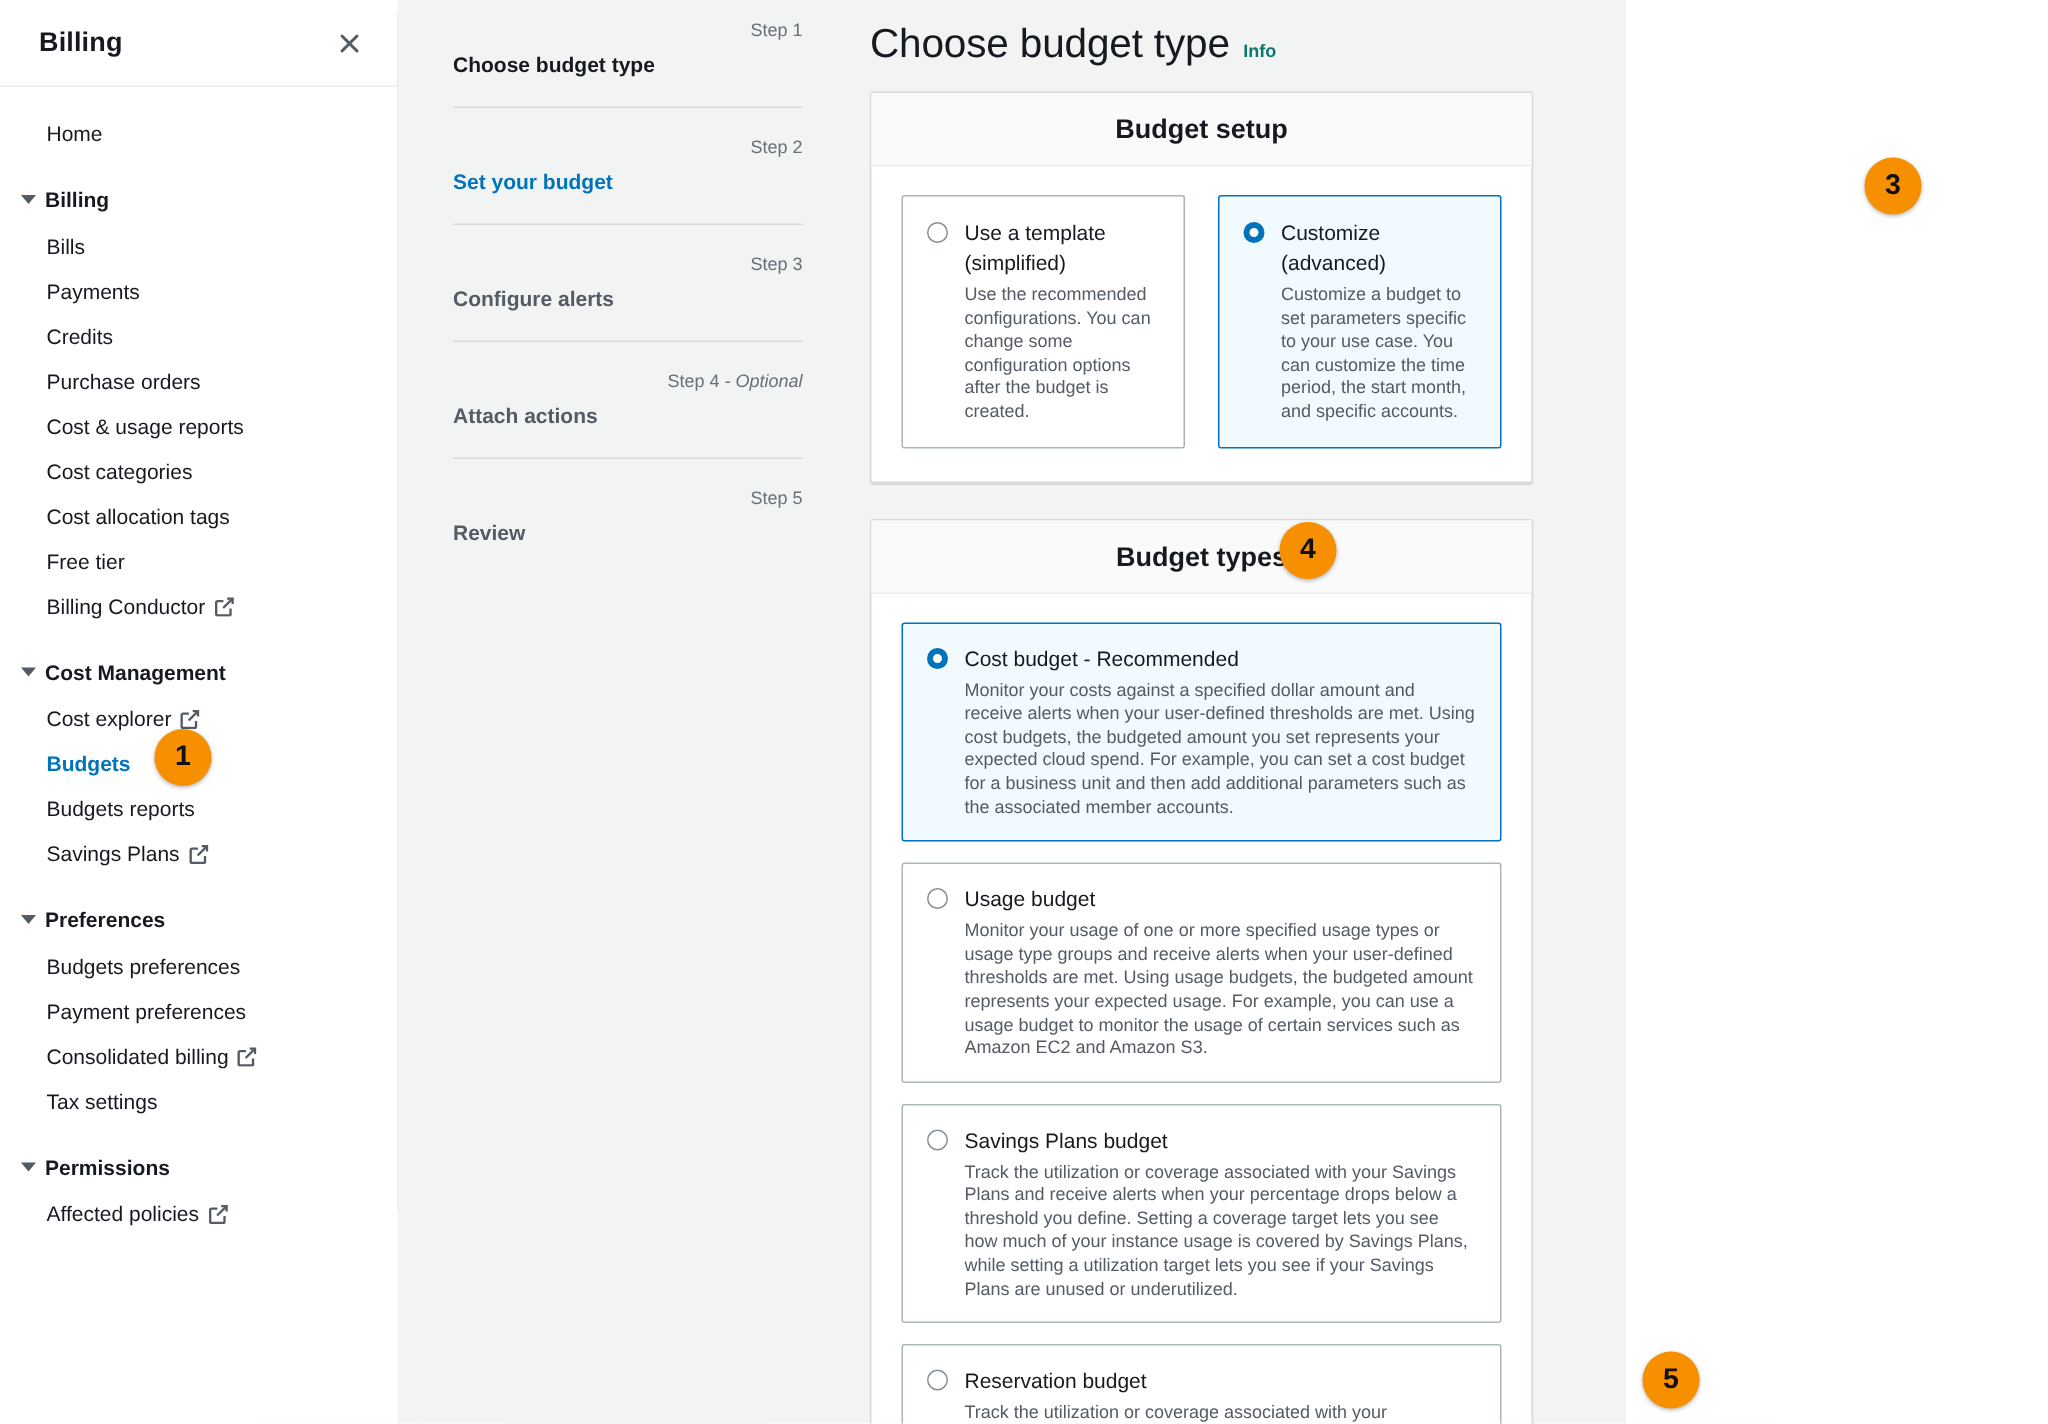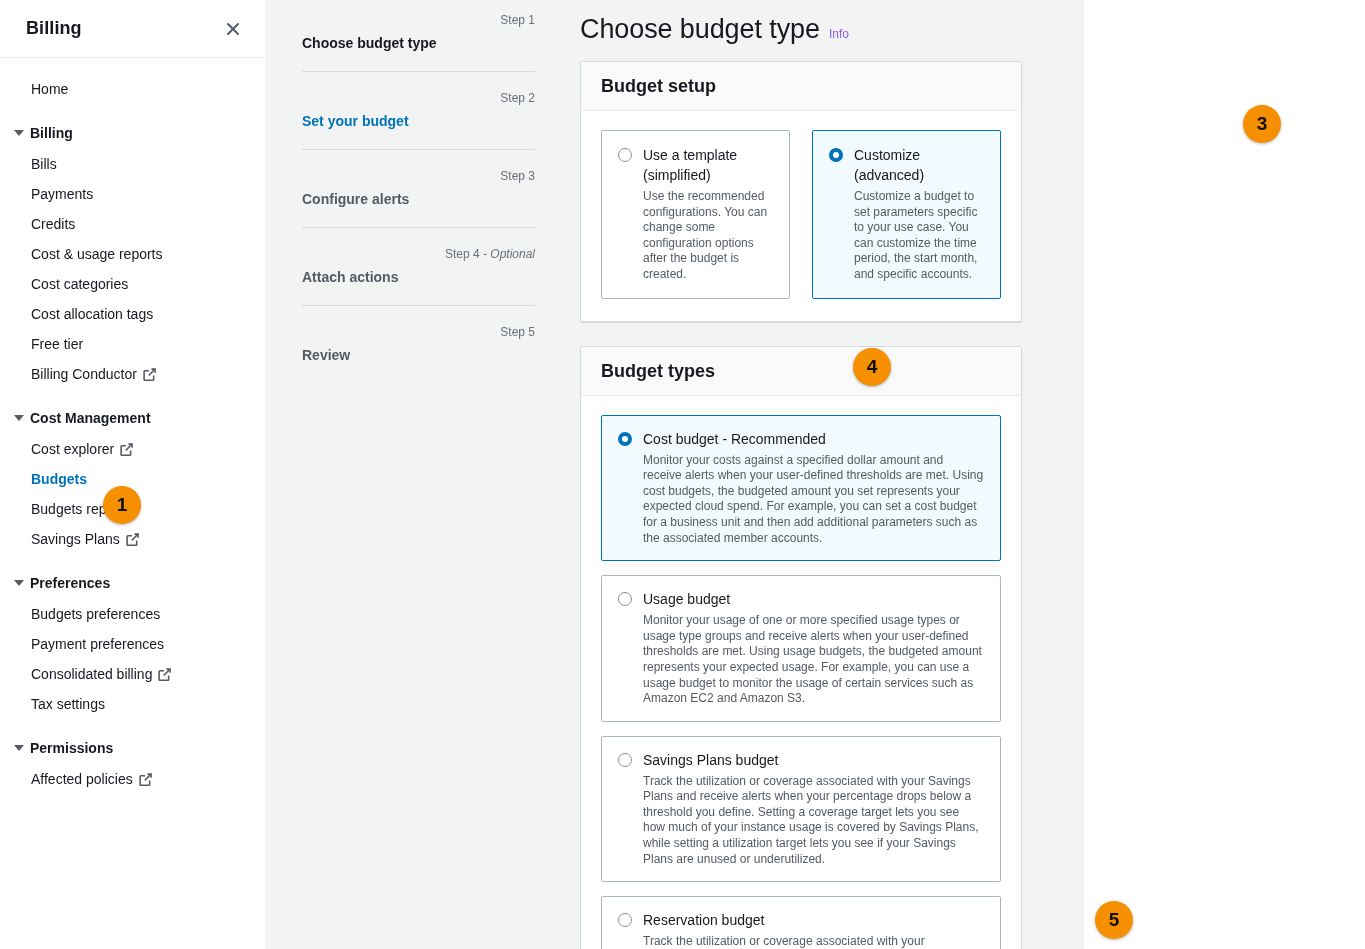--- a/index.html
+++ b/index.html
@@ -81,35 +81,35 @@
   .step-num .opt { font-style: italic; }
   .step-name { font-size: 14px; font-weight: bold; color: #16191f; line-height: 22px; margin-top: 2px; }
   .step-name.link { color: #0073bb; cursor: pointer; }
   .step-name.muted { color: #545b64; }
   .step-rule { height: 1px; background: #d5dbdb; margin: 17px 35px 16px 0; }
 
   
   .content { flex: 1 1 auto; padding: 0 62px 0 10px; }
   .page-title-row { display: flex; align-items: baseline; gap: 9px; padding: 14px 0 16px 0; }
   .page-title { font-size: 27px; font-weight: normal; color: #16191f; letter-spacing: -.1px; }
-  .info-link { font-size: 12px; font-weight: normal; color: #8b5cf6; cursor: pointer; text-decoration: none; }
+  .info-link { font-size: 12px; font-weight: bold; color: #0f766e; cursor: pointer; text-decoration: none; }
 
   .card {
     background: #ffffff;
     border: 1px solid #d5dbdb;
     border-radius: 2px;
     box-shadow: 0 1px 1px rgba(0,28,36,.12);
   }
   .card + .card { margin-top: 24px; }
   .card-header {
     padding: 14px 20px 13px 20px;
     border-bottom: 1px solid #eaeded;
     background: #fafafa;
   }
-  .card-title { font-size: 18px; font-weight: bold; color: #16191f; }
+  .card-title { font-size: 18px; font-weight: bold; color: #16191f; text-align: center; }
   .card-body { padding: 19px 20px 22px 20px; }
 
   
   .tile-row { display: flex; gap: 22px; justify-content: center; }
   .tile {
     flex: 1 1 0;
     border: 1px solid #aab7b8;
     border-radius: 2px;
     background: #ffffff;
     padding: 14px 16px 15px 16px;
@@ -201,20 +201,21 @@
     <nav class="sb-nav">
       <a class="sb-link">Home</a>
       <div id="sb-groups">
           <div class="sb-group">
             <span class="caret"></span>
             <span class="sb-group-label">Billing</span>
           </div>
           <a class="sb-link"><span>Bills</span></a>
           <a class="sb-link"><span>Payments</span></a>
           <a class="sb-link"><span>Credits</span></a>
+          <a class="sb-link"><span>Purchase orders</span></a>
           <a class="sb-link"><span>Cost &amp; usage reports</span></a>
           <a class="sb-link"><span>Cost categories</span></a>
           <a class="sb-link"><span>Cost allocation tags</span></a>
           <a class="sb-link"><span>Free tier</span></a>
           <a class="sb-link"><span>Billing Conductor</span><span class="ext-icon"><svg width="13" height="13" viewBox="0 0 14 14" fill="none" stroke="#545b64" stroke-width="1.7">
                 <path d="M11.5 8.2v4.1a1 1 0 0 1-1 1H2.2a1 1 0 0 1-1-1V4a1 1 0 0 1 1-1h4.2"></path>
                 <path d="M9.1 1.2h3.9v3.9"></path>
                 <path d="M6.2 7.9L12.8 1.3"></path>
               </svg></span></a>
           <div class="sb-group">

